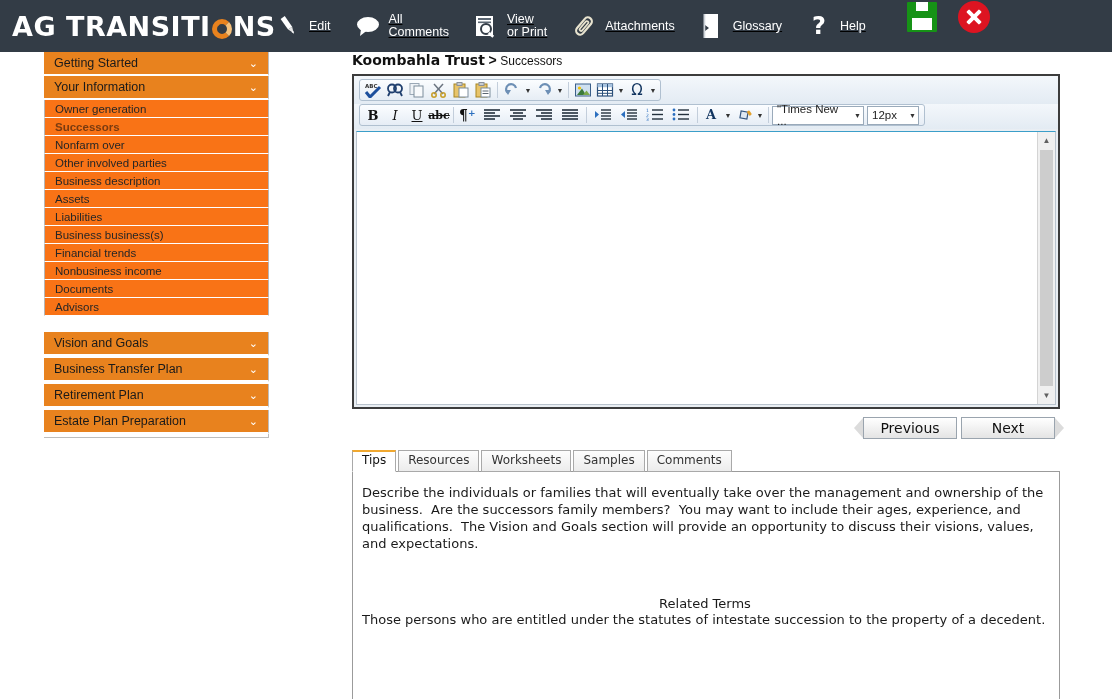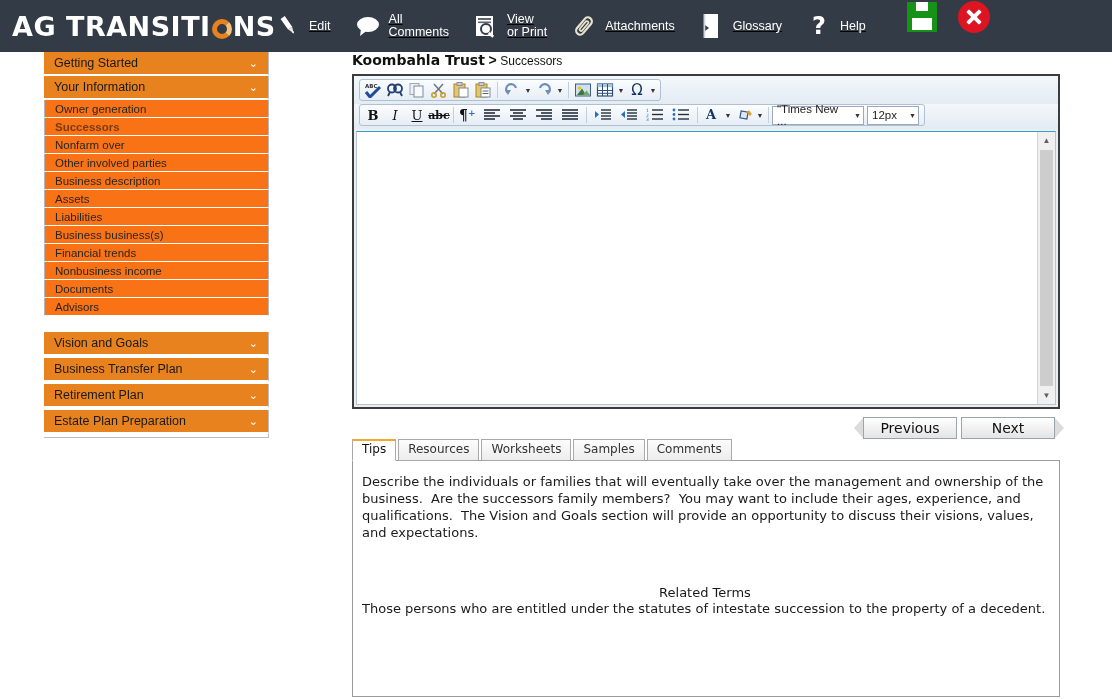--- a/index.html
+++ b/index.html
@@ -321,20 +321,21 @@
     border-top: 10px solid transparent;
     border-bottom: 10px solid transparent;
   }
   .arrow-l { border-right: 9px solid #dcdcdc; }
   .arrow-r { border-left: 9px solid #dcdcdc; }
   #next-wrap { margin-left: 4px; }
 
   
   #tabs {
     display: flex;
+    margin-top: 11px;
     align-items: flex-end;
   }
   .tab {
     font-size: 12px;
     color: #333;
     padding: 3px 9px 4px 9px;
     border: 1px solid #a9a9a9;
     background: linear-gradient(to bottom, #fdfdfd 0%, #ececec 100%);
     margin-right: 2px;
     cursor: pointer;

